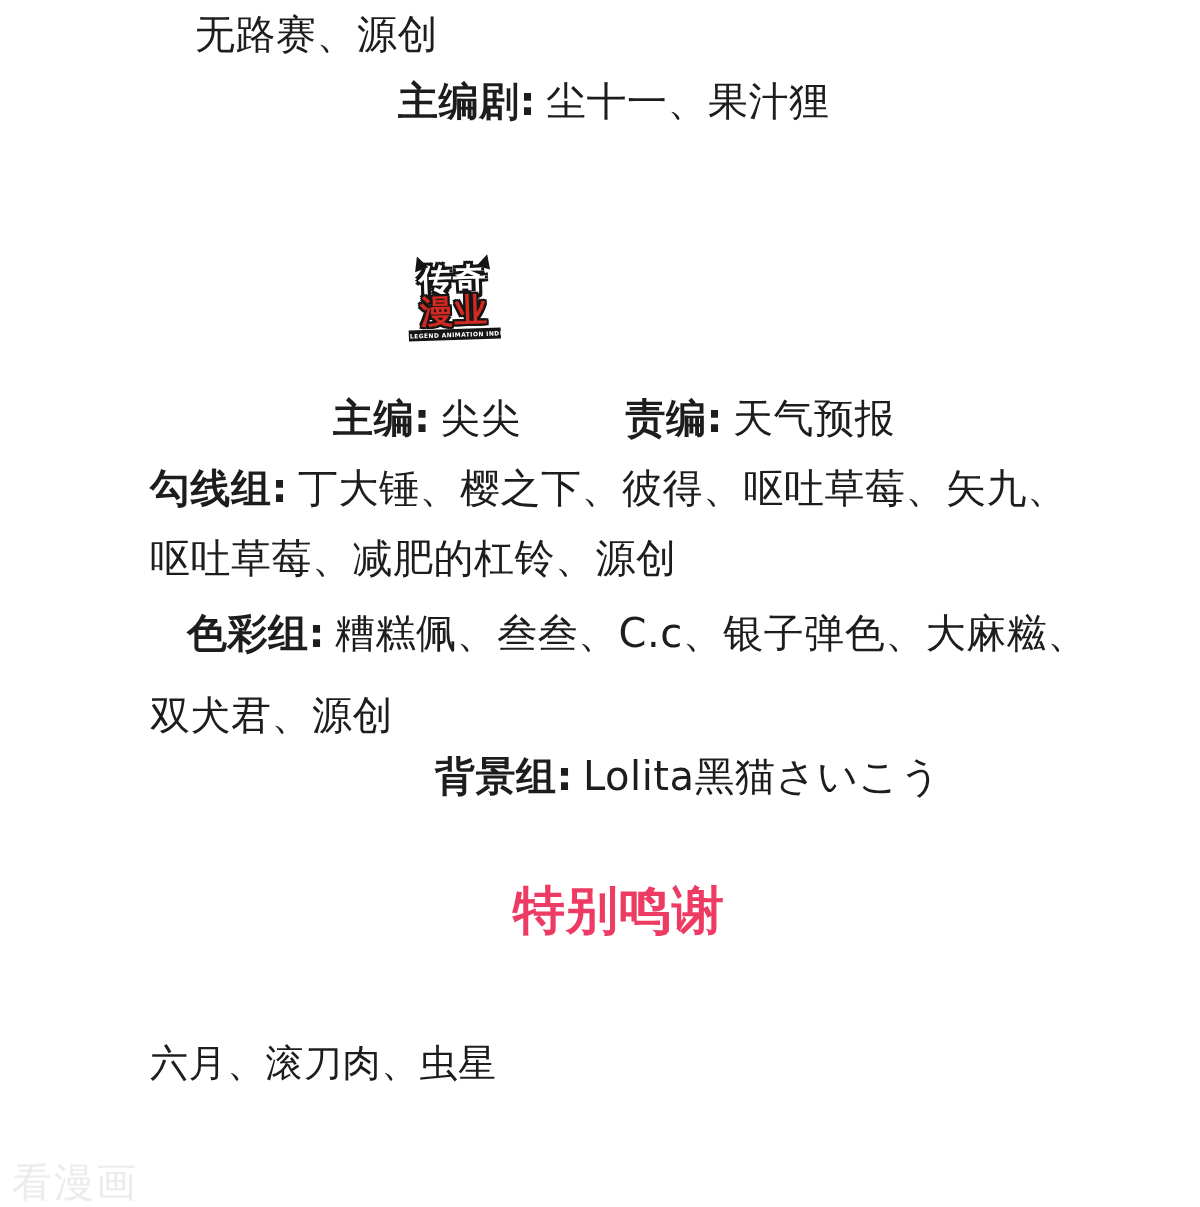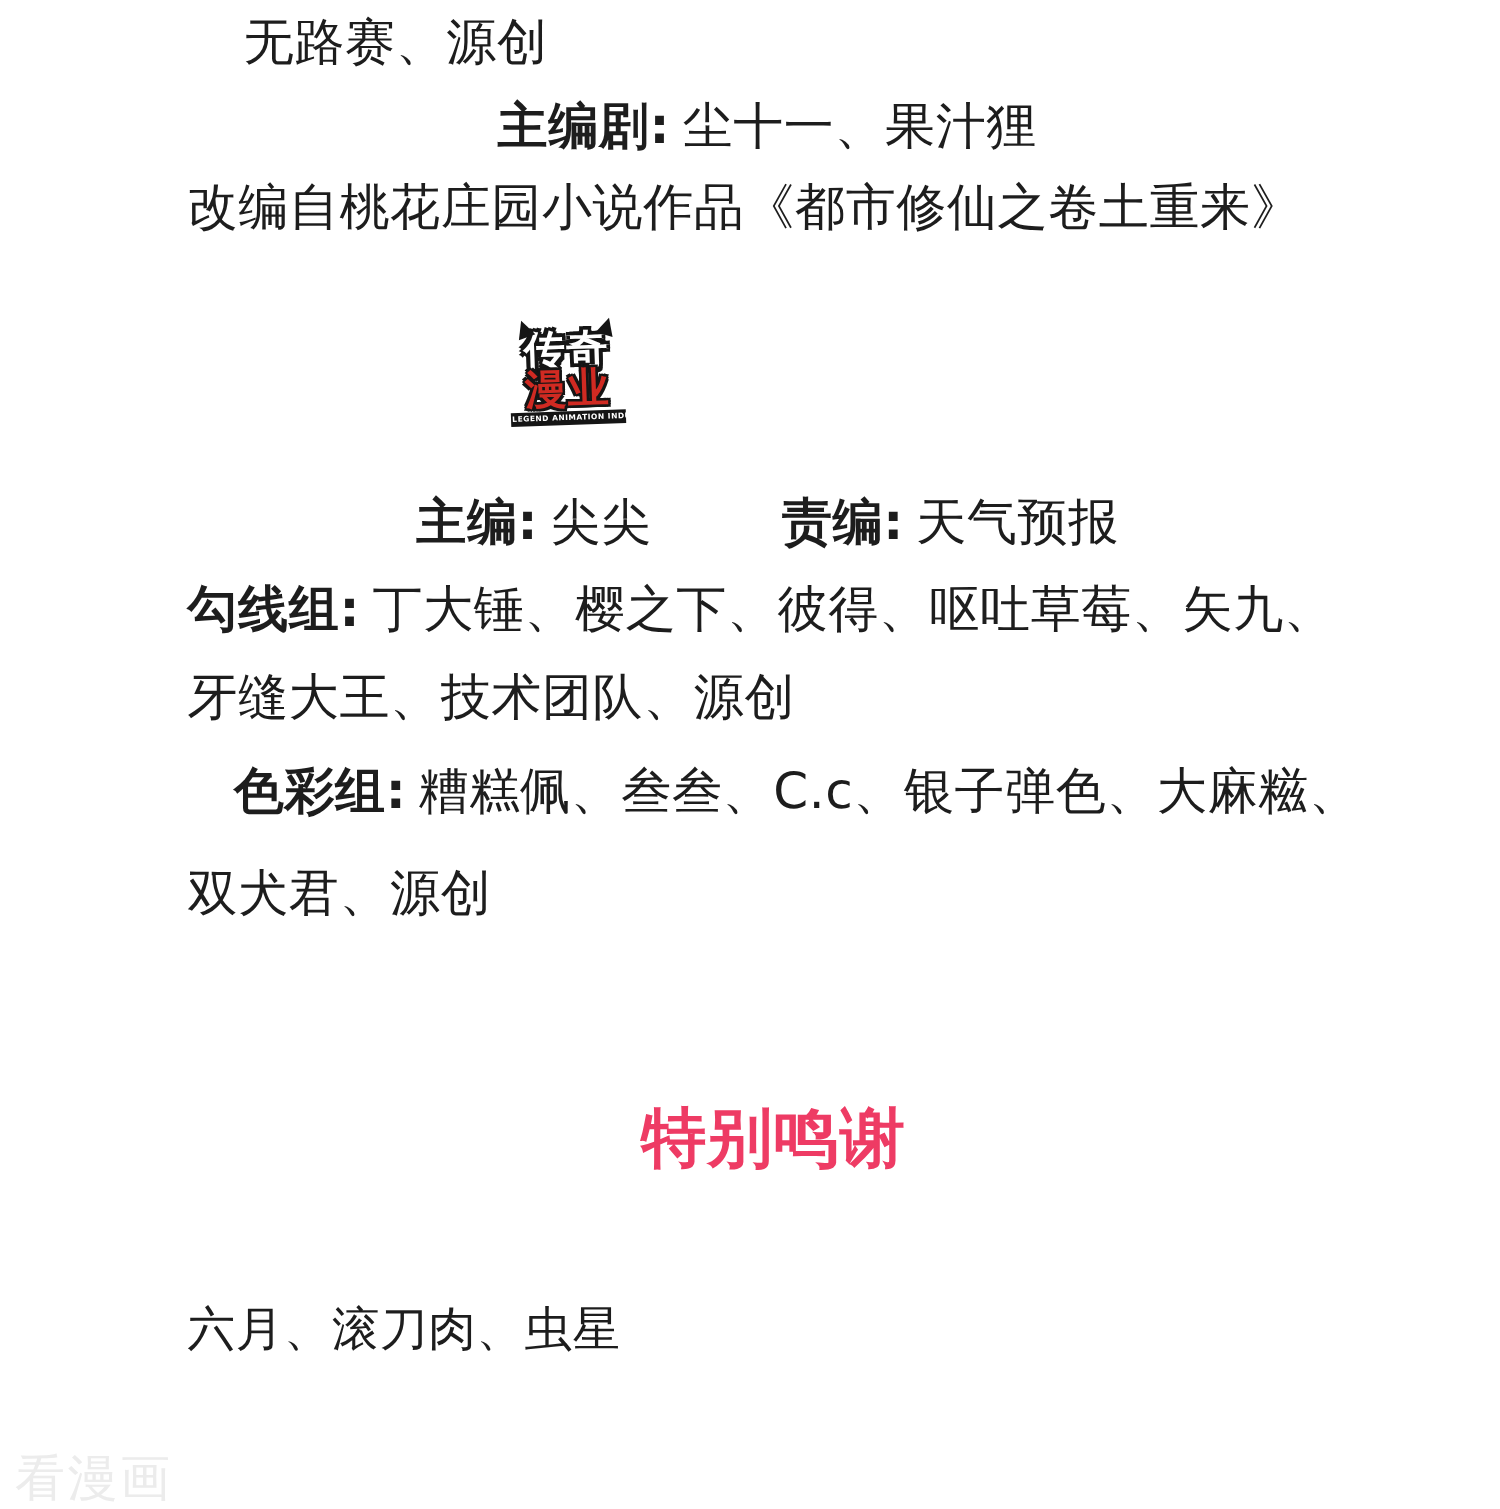--- a/index.html
+++ b/index.html
@@ -116,53 +116,53 @@
 <div class="page">
 
   <div class="line l-continuation">
     <span class="names-only">无路赛、源创</span>
   </div>
 
   <div class="line l-chief-writer">
     <span class="label">主编剧:</span><span class="names">尘十一、果汁狸</span>
   </div>
 
-  <div class="line l-adaptation">
-    <span class="names-only">改编自桃花庄园小说作品《都市修仙之卷土重来》</span>
-  </div>
 
   <div class="logo">
     <div class="logo-spike spike-left"></div>
     <div class="logo-spike spike-right"></div>
     <div class="logo-top">传奇</div>
     <div class="logo-bottom">漫业</div>
     <div class="logo-caption">LEGEND ANIMATION INDUSTRY</div>
   </div>
 
 
   <div class="line l-lineart-1">
     <span class="label">勾线组:</span><span class="names">丁大锤、樱之下、彼得、呕吐草莓、矢九、</span>
   </div>
 
   <div class="line l-editors">
     <span class="label">主编:</span><span class="names">尖尖</span><span class="gap"></span><span class="label">责编:</span><span class="names">天气预报</span>
   </div>
 
   <div class="line l-lineart-2">
-    <span class="names-only">牙缝大王、技术团队、源创</span>
+    <span class="names-only">呕吐草莓、减肥的杠铃、源创</span>
   </div>
 
   <div class="line l-color-1">
     <span class="label">色彩组:</span><span class="names">糟糕佩、叁叁、C.c、银子弹色、大麻糍、</span>
   </div>
 
   <div class="line l-color-2">
     <span class="names-only">双犬君、源创</span>
   </div>
 
+  <div class="line l-background">
+    <span class="label">背景组:</span><span class="names">Lolita黑猫さいこう</span>
+  </div>
 
   <div class="pink-heading h-thanks">特别鸣谢</div>
 
 
   <div class="line l-history-2">
     <span class="names-only">六月、滚刀肉、虫星</span>
   </div>
 
   <div class="watermark">看漫画</div>
 

